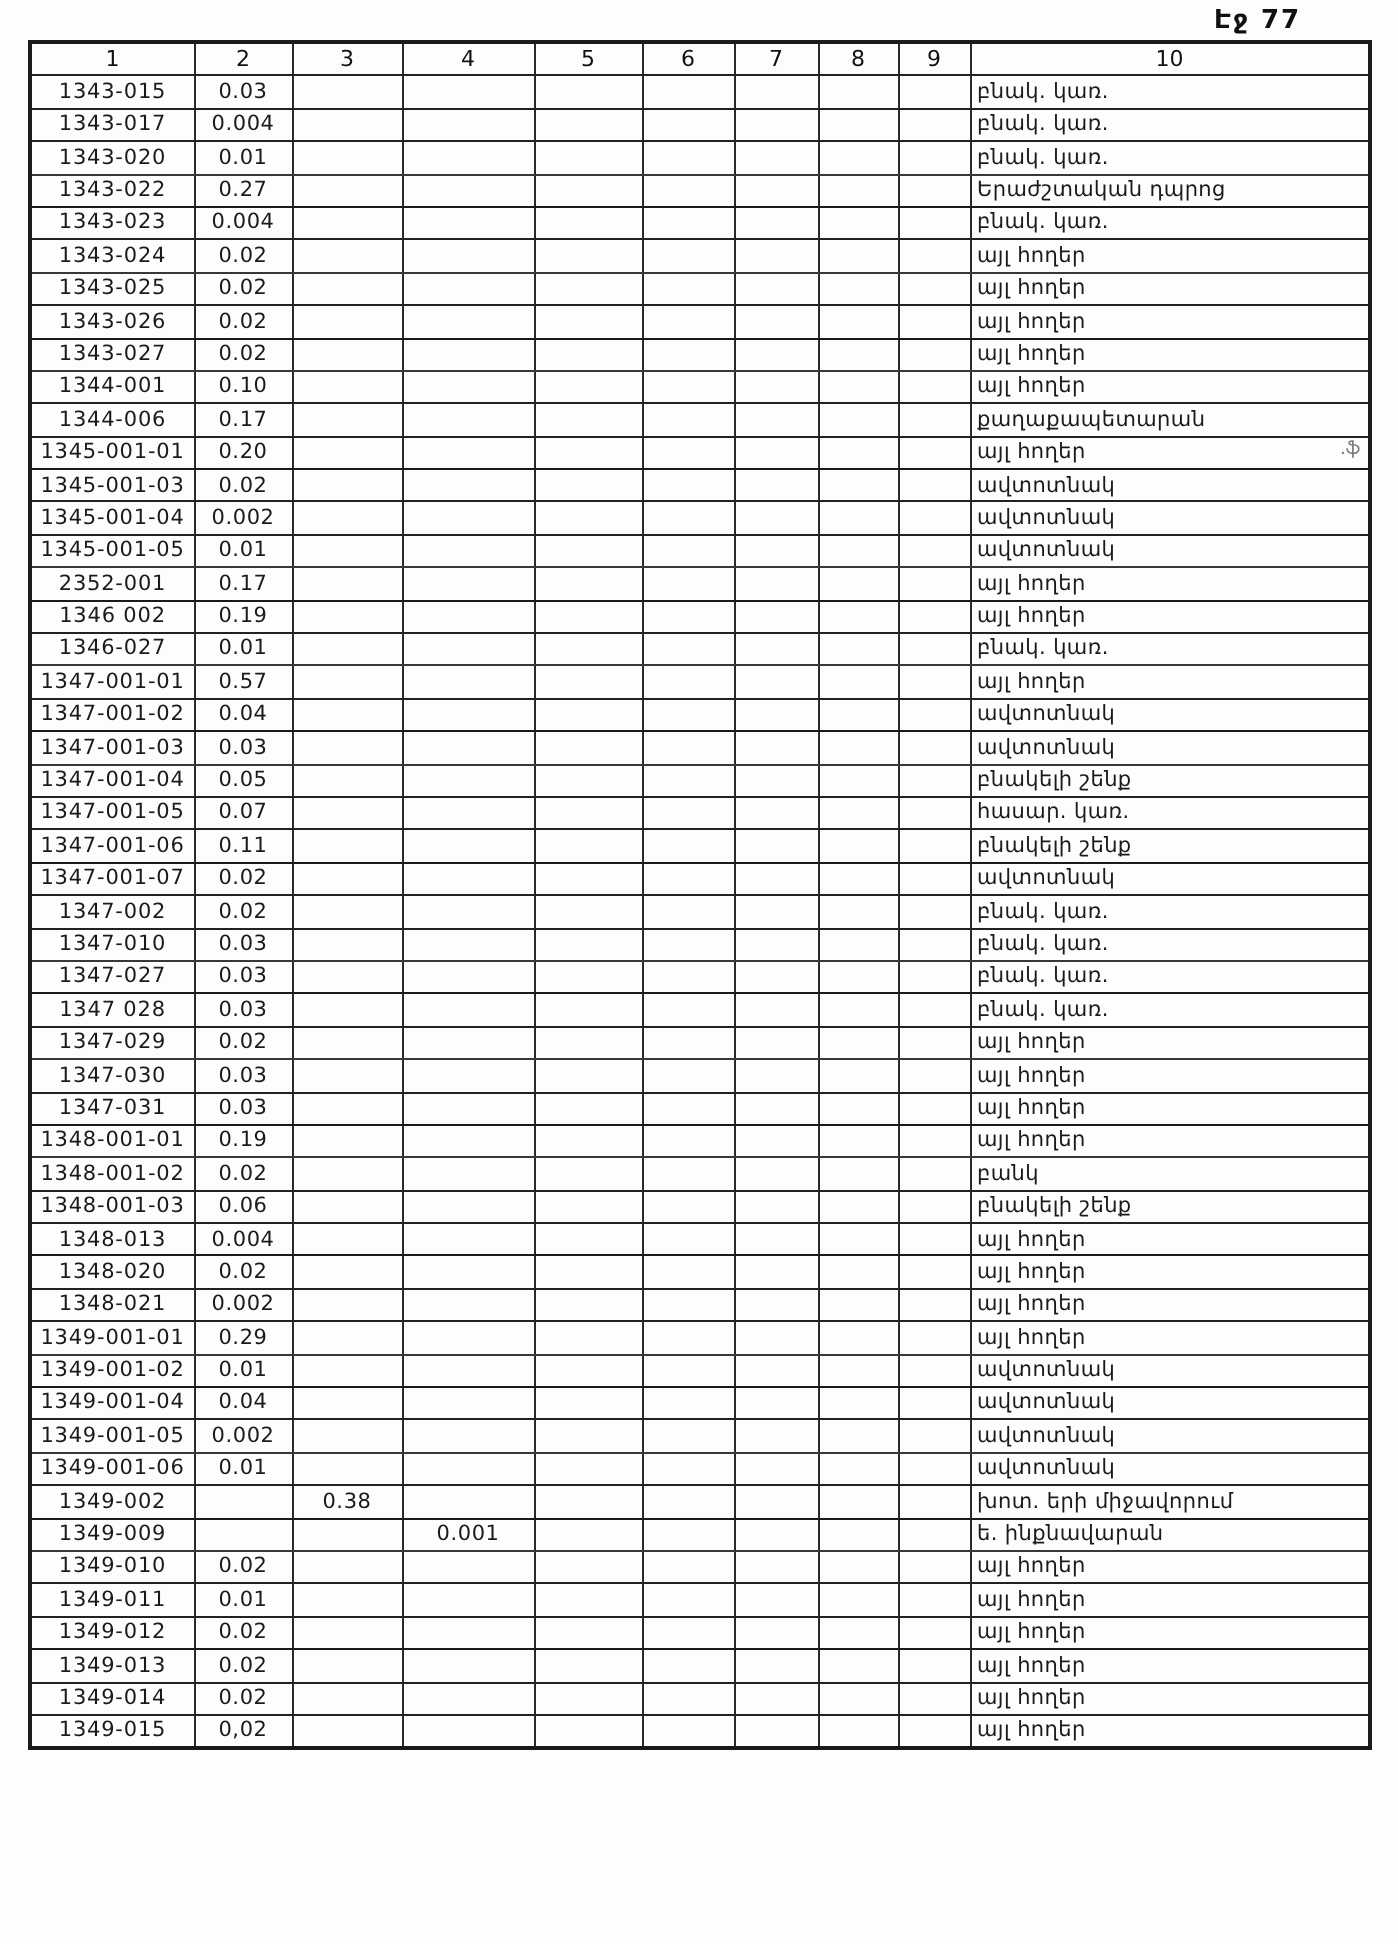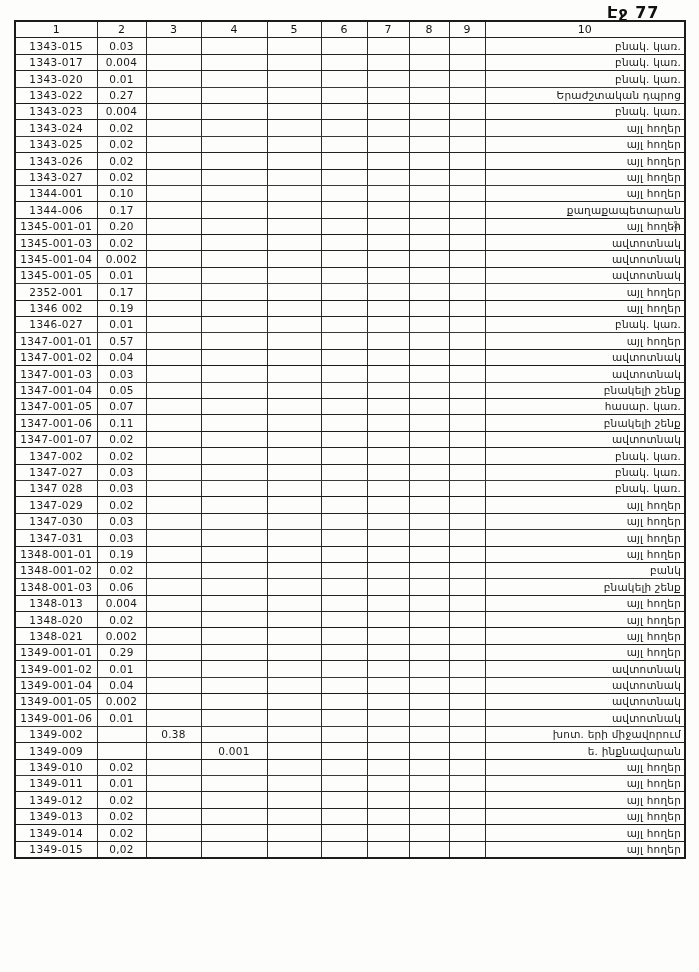--- a/index.html
+++ b/index.html
@@ -13,21 +13,21 @@
     height: 972px;
     background: #fdfdfb;
     font-family: "DejaVu Sans", "Liberation Sans", sans-serif;
     color: #161616;
     overflow: hidden;
   }
   .page-label {
     position: absolute;
     top: 3px;
     left: 607px;
-    font-size: 16px;
+    font-size: 13px;
     font-weight: bold;
     letter-spacing: 1px;
     color: #111;
   }
   .margin-mark {
     position: absolute;
     top: 220px;
     left: 670px;
     font-size: 9px;
     color: #555;
@@ -54,21 +54,21 @@
     overflow: hidden;
     color: #1a1a1a;
   }
   table.scan-table th {
     text-align: center;
     font-size: 11px;
     color: #111;
   }
   td.c-code { text-align: center; padding-left: 6px; letter-spacing: 0.4px; }
   td.c-num  { text-align: center; letter-spacing: 0.3px; }
-  td.c-use  { text-align: right; padding-left: 4px; letter-spacing: 0.2px; }
+  td.c-use  { text-align: left; padding-left: 4px; letter-spacing: 0.2px; }
   
   table.scan-table tr:nth-child(3n) td { border-bottom-color: #383838; }
   table.scan-table tr:nth-child(4n) td { border-bottom-color: #1a1a1a; }
 </style>
 </head>
 <body>
 
 <div class="page">
 
   <div class="page-label">Էջ 77</div>
@@ -409,20 +409,32 @@
           <td class="c-num"></td>
           <td class="c-num"></td>
           <td class="c-num"></td>
           <td class="c-num"></td>
           <td class="c-num"></td>
           <td class="c-num"></td>
           <td class="c-num"></td>
           <td class="c-use">բնակ. կառ.</td>
         </tr>
         <tr>
+          <td class="c-code">1347-010</td>
+          <td class="c-num">0.03</td>
+          <td class="c-num"></td>
+          <td class="c-num"></td>
+          <td class="c-num"></td>
+          <td class="c-num"></td>
+          <td class="c-num"></td>
+          <td class="c-num"></td>
+          <td class="c-num"></td>
+          <td class="c-use">բնակ. կառ.</td>
+        </tr>
+        <tr>
           <td class="c-code">1347-027</td>
           <td class="c-num">0.03</td>
           <td class="c-num"></td>
           <td class="c-num"></td>
           <td class="c-num"></td>
           <td class="c-num"></td>
           <td class="c-num"></td>
           <td class="c-num"></td>
           <td class="c-num"></td>
           <td class="c-use">բնակ. կառ.</td>

